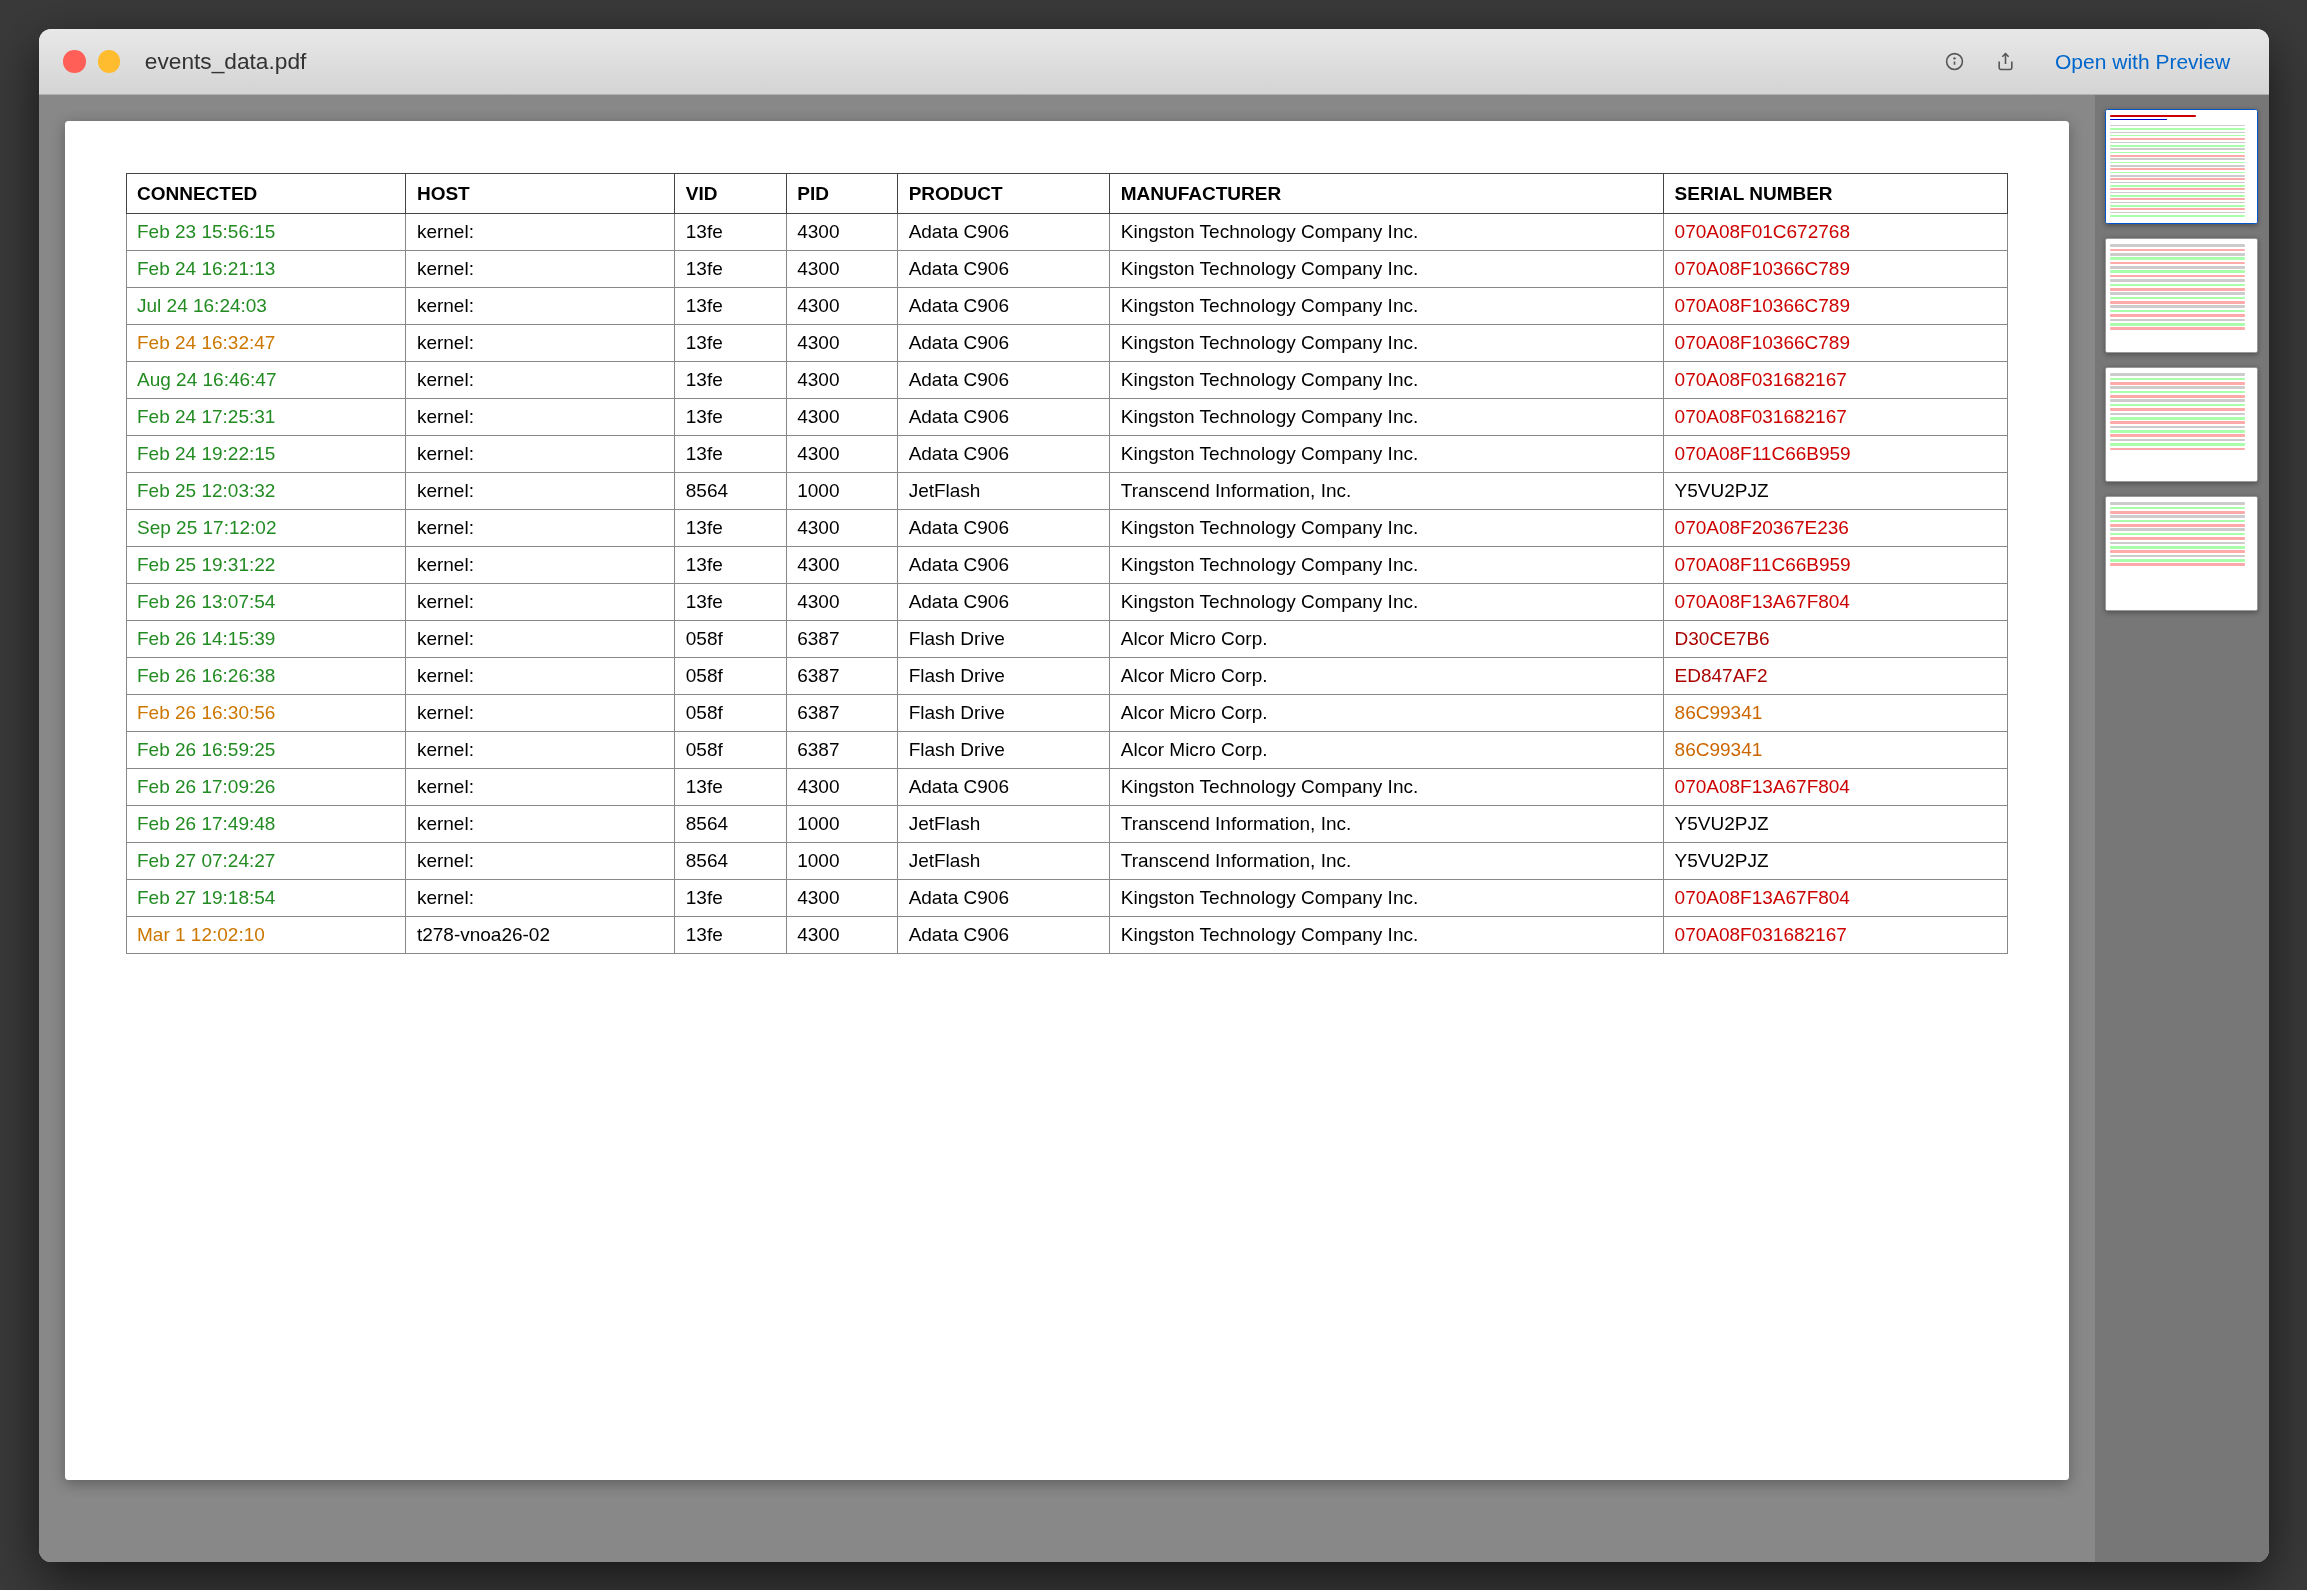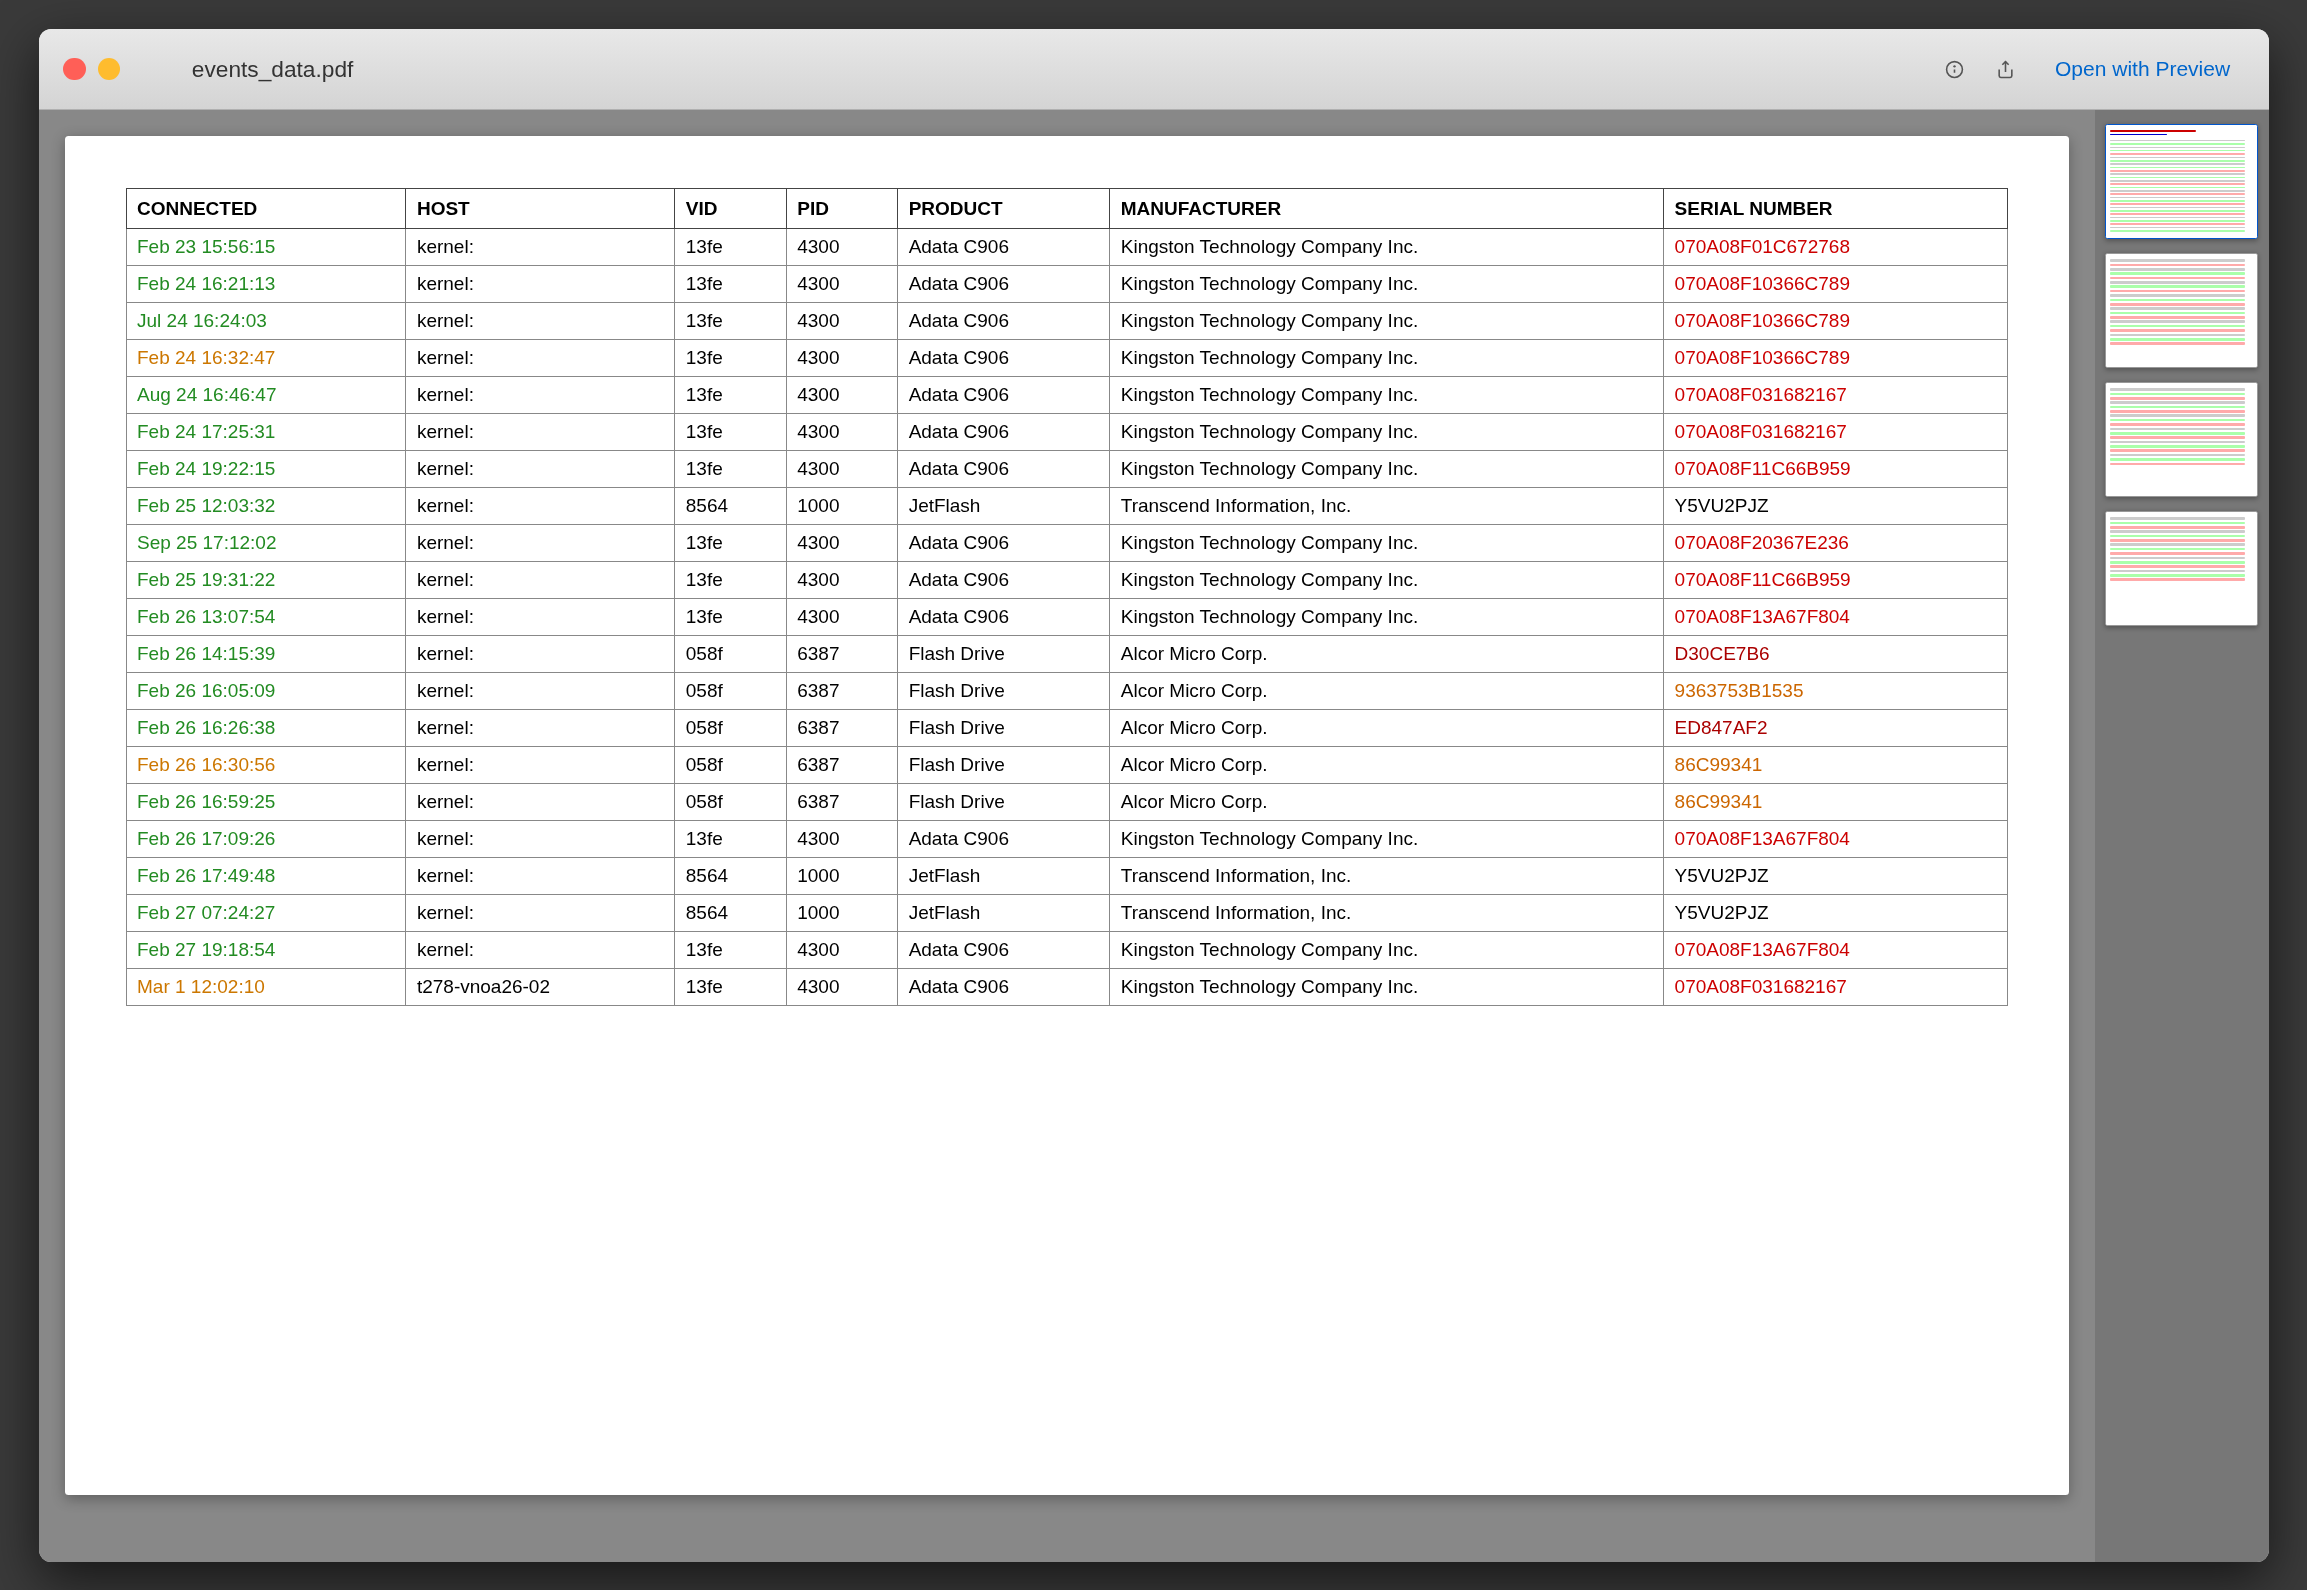--- a/index.html
+++ b/index.html
@@ -22,27 +22,26 @@
       border-radius: 12.2px;
       overflow: hidden;
       display: flex;
       flex-direction: column;
       box-shadow: 0 17.4px 52px rgba(0,0,0,0.6);
     }
 
     
     .titlebar {
       background: linear-gradient(180deg, #e8e8e8 0%, #d4d4d4 100%);
-      height: 81px;
+      height: 66px;
       display: flex;
       align-items: center;
       padding: 0 24.4px;
       border-bottom: 0.9px solid #b0b0b0;
       flex-shrink: 0;
-      gap: 47px;
     }
 
     .titlebar-buttons {
       display: flex;
       gap: 12.2px;
       align-items: center;
     }
 
     .tb-btn {
       width: 22.7px;
@@ -406,29 +405,20 @@
               <tr>
                 <td class="date-green">Feb 26 14:15:39</td>
                 <td>kernel:</td>
                 <td>058f</td>
                 <td>6387</td>
                 <td>Flash Drive</td>
                 <td>Alcor Micro Corp.</td>
                 <td class="serial-dark-red">D30CE7B6</td>
               </tr>
               <tr>
-                <td class="date-green">Feb 26 16:05:09</td>
-                <td>kernel:</td>
-                <td>058f</td>
-                <td>6387</td>
-                <td>Flash Drive</td>
-                <td>Alcor Micro Corp.</td>
-                <td class="serial-orange">9363753B1535</td>
-              </tr>
-              <tr>
                 <td class="date-green">Feb 26 16:26:38</td>
                 <td>kernel:</td>
                 <td>058f</td>
                 <td>6387</td>
                 <td>Flash Drive</td>
                 <td>Alcor Micro Corp.</td>
                 <td class="serial-dark-red">ED847AF2</td>
               </tr>
               <tr>
                 <td class="date-orange">Feb 26 16:30:56</td>

